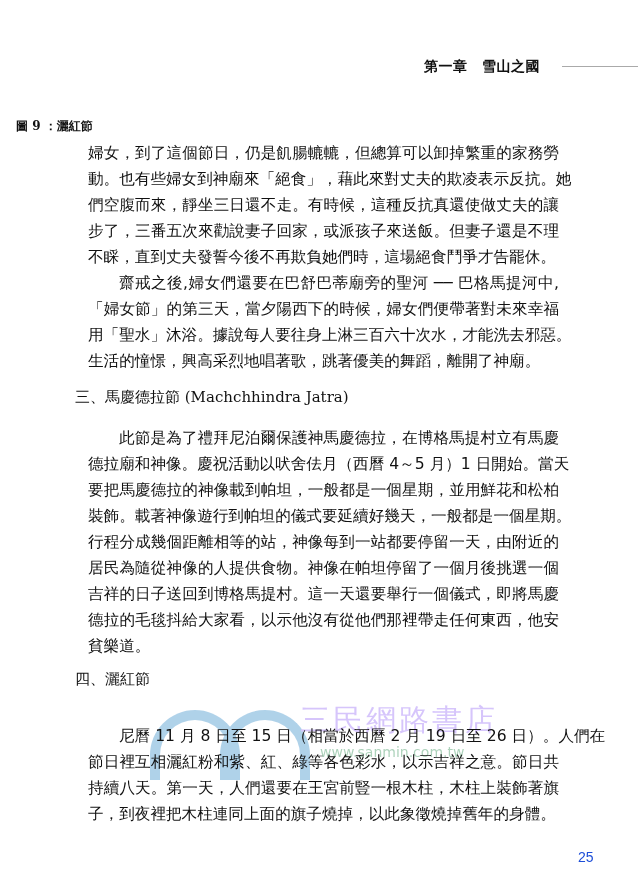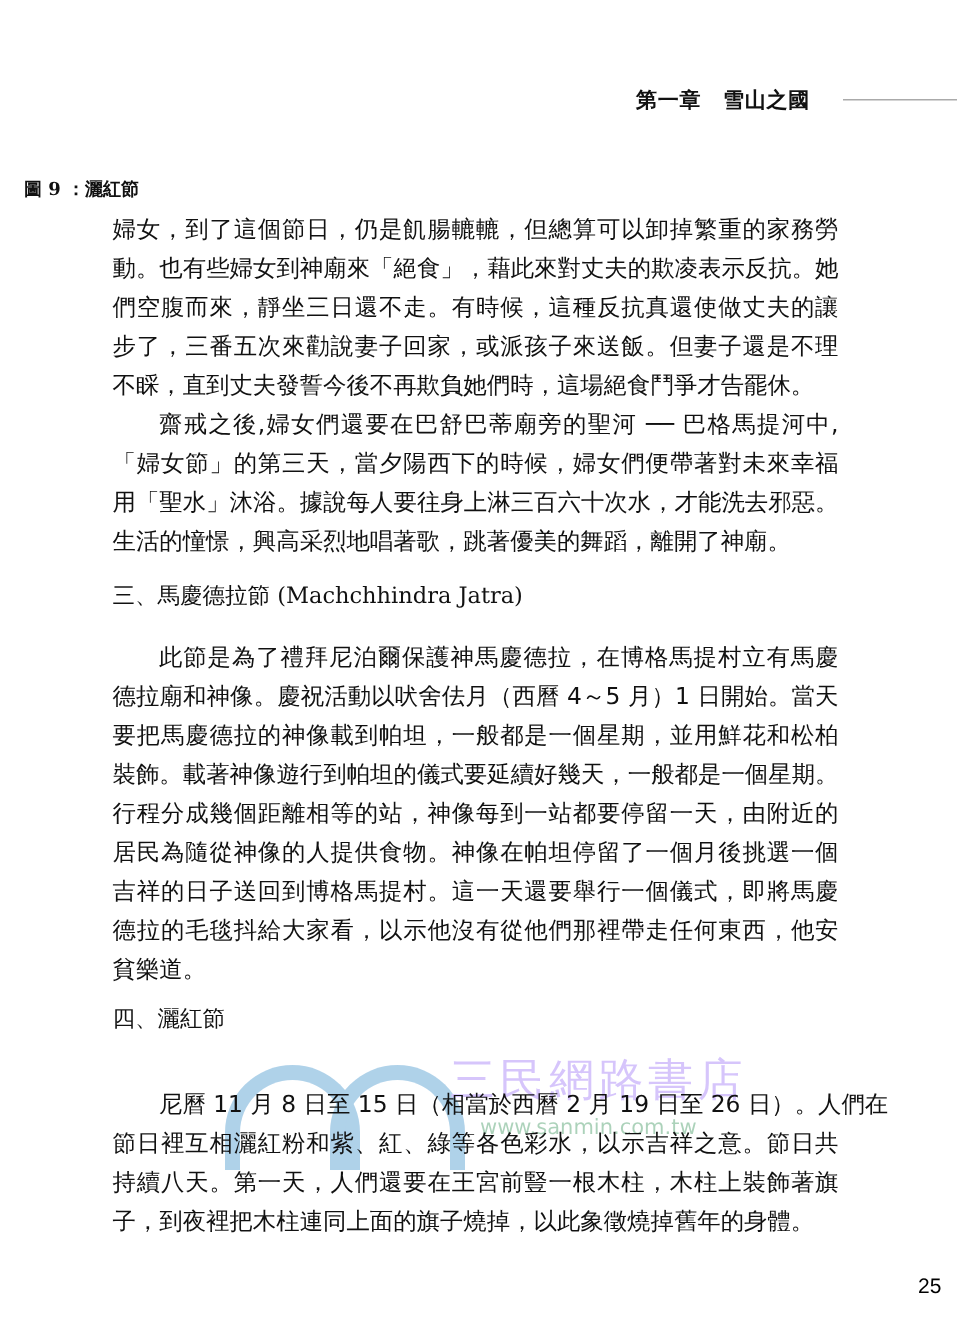--- a/index.html
+++ b/index.html
@@ -2,30 +2,30 @@
 <html><head>
 <meta charset="utf-8">
 <style>
   html, body { margin: 0; padding: 0; background: #ffffff; }
   body { width: 638px; height: 893px; position: relative; overflow: hidden;
          font-family: "DejaVu Sans", sans-serif; color: #111; }
   .header { position: absolute; top: 58px; left: 424px; font-size: 14px; font-weight: bold; letter-spacing: 0.5px; white-space: pre; }
   .header-rule { position: absolute; top: 66px; left: 562px; width: 76px; height: 1px; background: #aaa; }
   .caption { position: absolute; top: 118px; left: 16px; width: 638px; text-align: left; font-size: 12px; font-family: "DejaVu Serif", serif; font-weight: bold; }
   .body { position: absolute; left: 75px; width: 484px; font-size: 15.6px; line-height: 26px; }
-  .line { white-space: nowrap; height: 26px; text-align: justify; text-align-last: justify; }
+  .line { white-space: nowrap; height: 26px; text-align: justify; text-align-last: justify; margin-left: 13px; }
   .line.last { text-align-last: left; }
   .indent { padding-left: 31px; }
   .section { position: absolute; left: 75px; font-size: 15px; font-family: "DejaVu Serif", serif; white-space: nowrap; }
   .section .cn { font-weight: normal; }
   .watermark { position: absolute; left: 150px; top: 700px; width: 360px; height: 80px; pointer-events: none; opacity: 0.35; }
   .wm-arc { position: absolute; border: 10px solid #1e7fc2; border-bottom: none; border-radius: 60px 60px 0 0; }
   .wm-text { position: absolute; left: 150px; top: 0px; font-size: 30px; color: #8b5cf6; letter-spacing: 3px; white-space: nowrap; }
   .wm-url { position: absolute; left: 170px; top: 44px; font-size: 14px; color: #15803d; white-space: nowrap; }
-  .page-num { position: absolute; top: 849px; left: 612px; font-size: 14px; font-family: "Liberation Sans", sans-serif; color: #000000; }
+  .page-num { position: absolute; top: 849px; left: 578px; font-size: 14px; font-family: "Liberation Sans", sans-serif; color: #1d4ed8; }
 </style>
 </head>
 <body>
 
 <div class="header">第一章　雪山之國</div>
 <div class="header-rule"></div>
 
 <div class="caption">圖 9 ：灑紅節</div>
 
 <div class="body" style="top:140px;">

